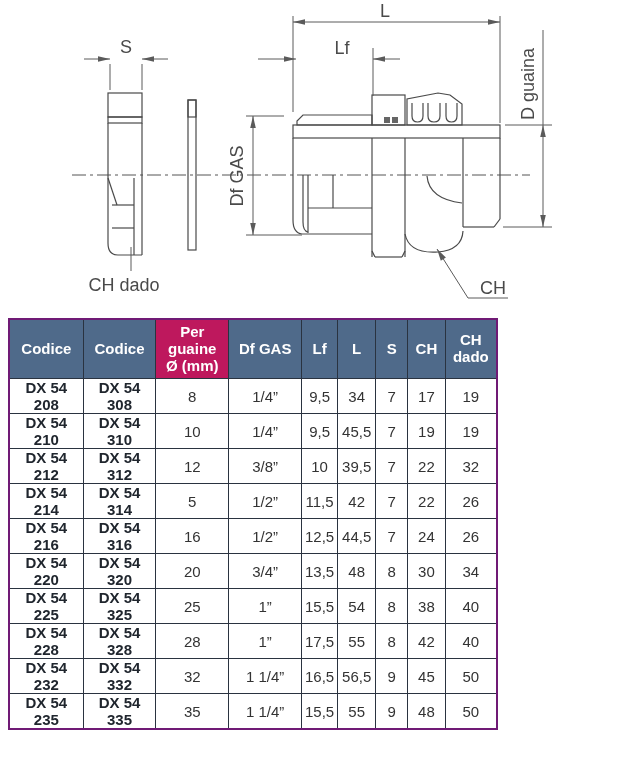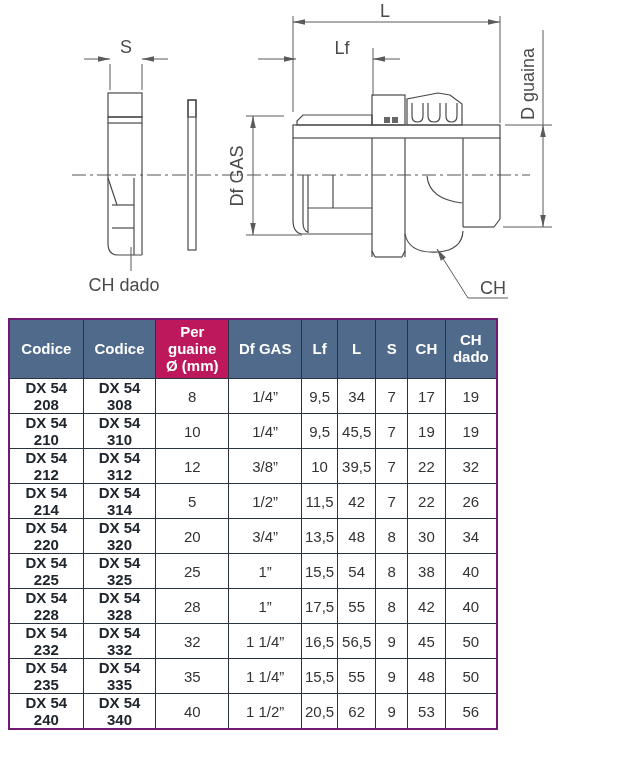--- a/index.html
+++ b/index.html
@@ -215,20 +215,31 @@
             <td class="code">DX 54 314</td>
             <td>5</td>
             <td>1/2”</td>
             <td>11,5</td>
             <td>42</td>
             <td>7</td>
             <td>22</td>
             <td>26</td>
           </tr>
           <tr>
+            <td class="code">DX 54 216</td>
+            <td class="code">DX 54 316</td>
+            <td>16</td>
+            <td>1/2”</td>
+            <td>12,5</td>
+            <td>44,5</td>
+            <td>7</td>
+            <td>24</td>
+            <td>26</td>
+          </tr>
+          <tr>
             <td class="code">DX 54 220</td>
             <td class="code">DX 54 320</td>
             <td>20</td>
             <td>3/4”</td>
             <td>13,5</td>
             <td>48</td>
             <td>8</td>
             <td>30</td>
             <td>34</td>
           </tr>
@@ -269,28 +280,17 @@
             <td class="code">DX 54 235</td>
             <td class="code">DX 54 335</td>
             <td>35</td>
             <td>1 1/4”</td>
             <td>15,5</td>
             <td>55</td>
             <td>9</td>
             <td>48</td>
             <td>50</td>
           </tr>
-          <tr>
-            <td class="code">DX 54 240</td>
-            <td class="code">DX 54 340</td>
-            <td>40</td>
-            <td>1 1/2”</td>
-            <td>20,5</td>
-            <td>62</td>
-            <td>9</td>
-            <td>53</td>
-            <td>56</td>
-          </tr>
         </tbody>
     </table>
   </div>
 
 </div>
 
 </body></html>

